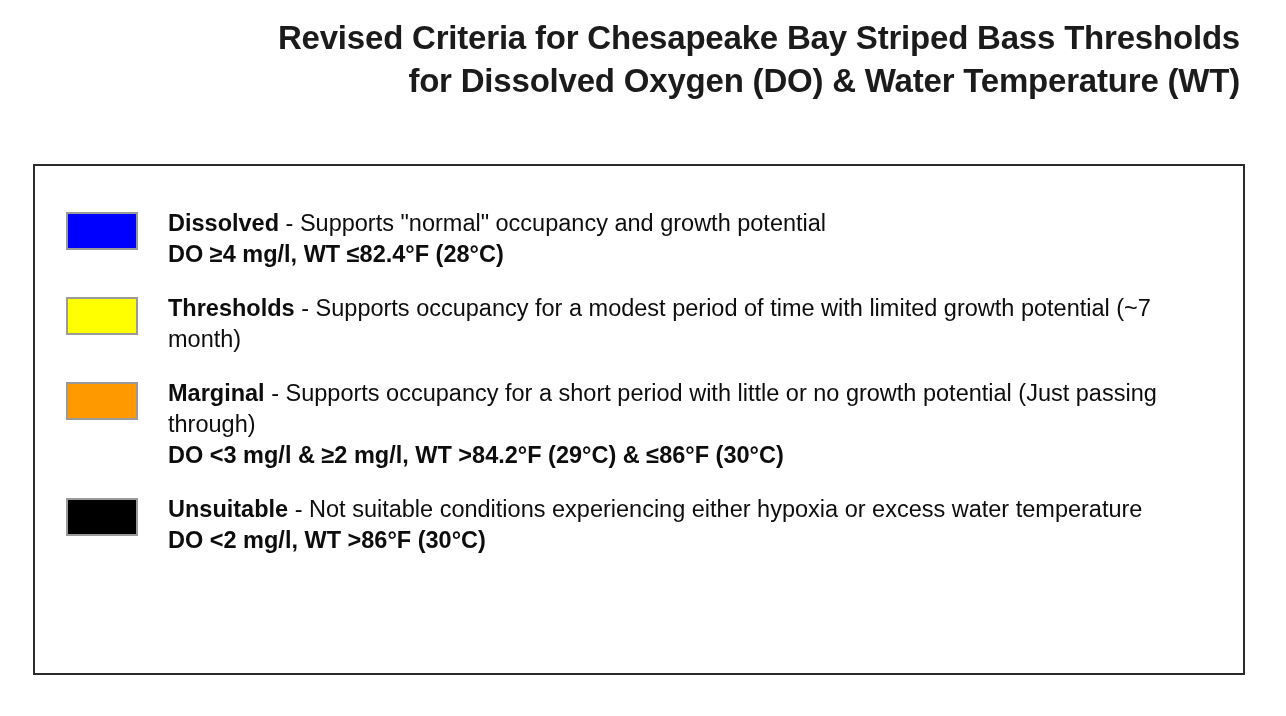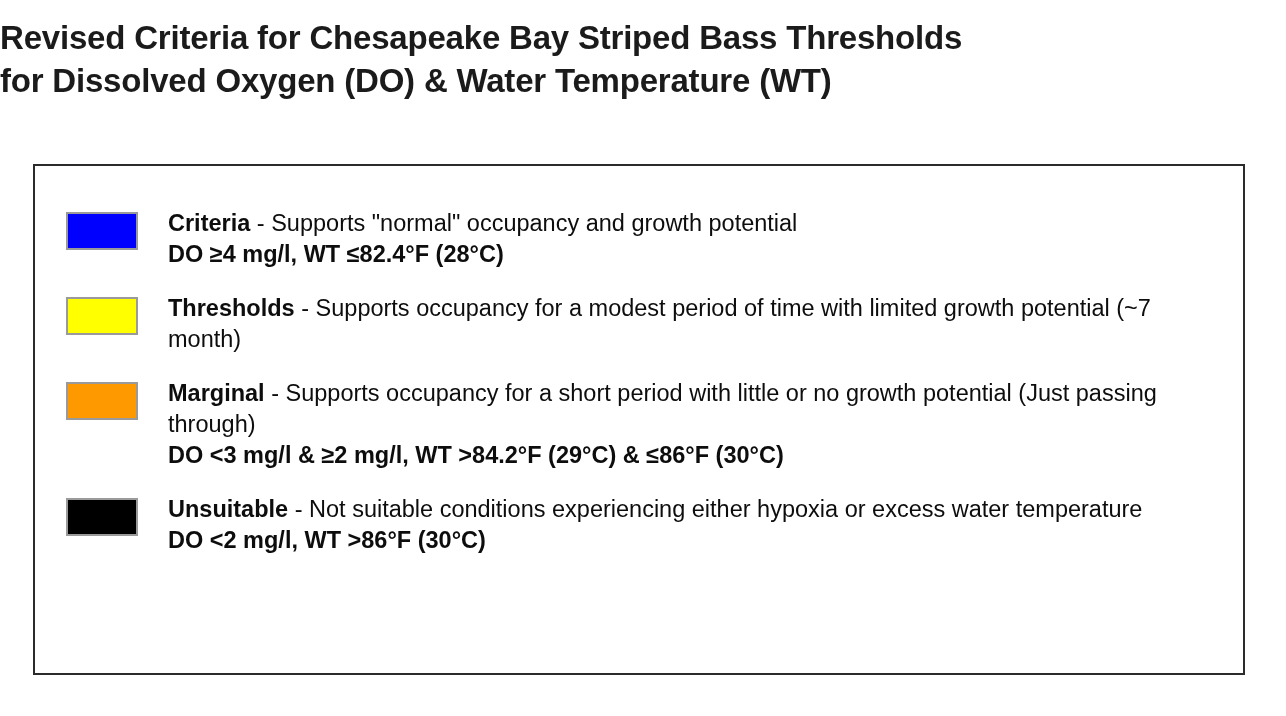--- a/index.html
+++ b/index.html
@@ -13,21 +13,21 @@
     overflow: hidden;
     font-family: "Liberation Sans", sans-serif;
     color: #000000;
     position: relative;
   }
 
   
   .title-block {
     width: 1240px;
     padding-top: 16px;
-    text-align: left;
+    text-align: right;
   }
   .title-line {
     font-family: "Liberation Sans", sans-serif;
     font-weight: bold;
     font-size: 33px;
     line-height: 43px;
     color: #1b1b1b;
     letter-spacing: -0.2px;
     white-space: nowrap;
   }
@@ -106,21 +106,21 @@
 </div>
 
 <div class="legend-panel">
   <div class="legend-inner">
 
     <div class="legend-row">
       <div class="swatch-cell">
         <span class="swatch" style="background-color: rgb(0, 0, 255); border-color: rgb(154, 154, 154);"></span>
       </div>
       <div class="text-cell">
-        <div class="entry-desc"><span class="entry-name">Criteria</span><span> - </span><span>Supports "normal" occupancy and growth potential</span></div>
+        <div class="entry-desc"><span class="entry-name">Dissolved</span><span> - </span><span>Supports "normal" occupancy and growth potential</span></div>
         <div class="entry-thresh">DO ≥4 mg/l, WT ≤82.4°F (28°C)</div>
       </div>
     </div>
 
     <div class="legend-row">
       <div class="swatch-cell">
         <span class="swatch" style="background-color: rgb(255, 255, 0); border-color: rgb(154, 154, 154);"></span>
       </div>
       <div class="text-cell">
         <div class="entry-desc"><span class="entry-name">Thresholds</span><span> - </span><span>Supports occupancy for a modest period of time with limited growth potential (~7 month)</span></div>

